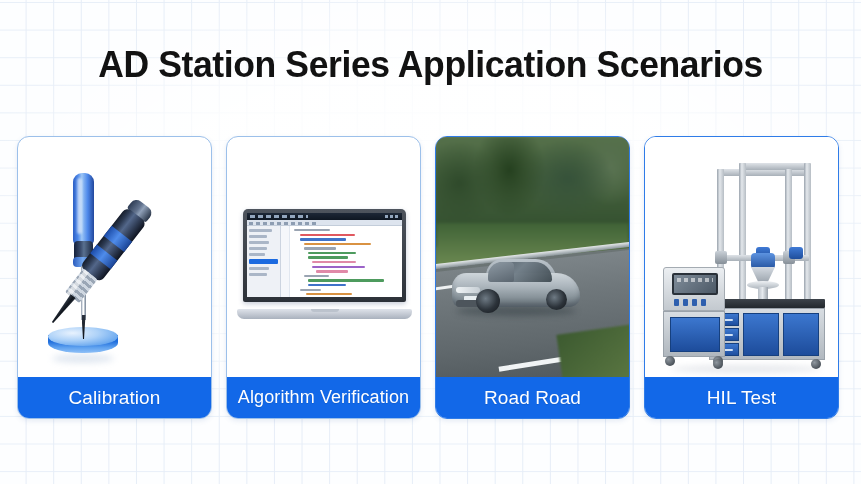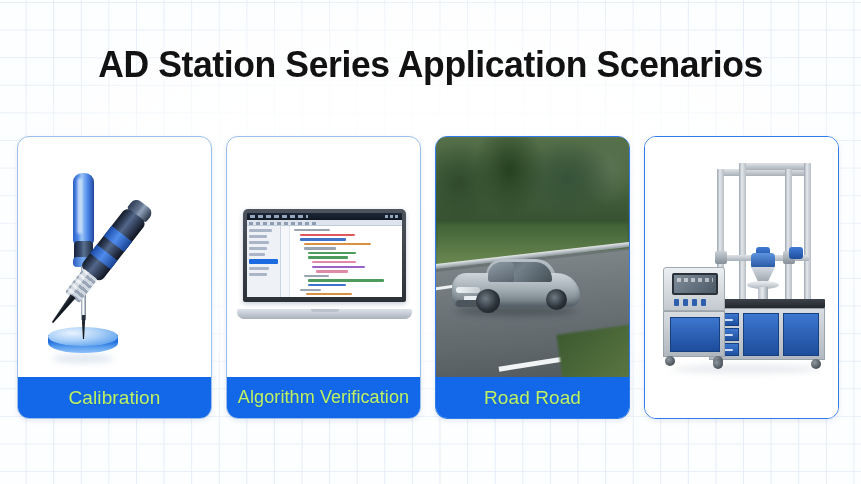--- a/index.html
+++ b/index.html
@@ -57,21 +57,21 @@
   }
   .card.photo-card{ border-color:#2f7ce8; }
   .card-media{
     position:relative;
     flex:1 1 auto;
     overflow:hidden;
   }
   .card-label{
     flex:0 0 41px;
     background:#1268e8;
-    color:#bef264;
+    color:#ffffff;
     font-size:19px;
     display:flex; align-items:center; justify-content:center;
     letter-spacing:.1px;
     white-space:nowrap;
     text-shadow:0 1px 1px rgba(0,0,0,.10);
   }
   .card-label.tight{ font-size:18px;margin-top:8px; }
 
   
   .sd-scene{ position:absolute; inset:0; }
@@ -589,15 +589,16 @@
           <div class="cab-l">
             <div class="cab-l-door"></div>
           </div>
           <div class="caster cs1"></div>
           <div class="caster cs2"></div>
           <div class="caster cs3"></div>
           <div class="caster cs4"></div>
         </div>
       </div>
     </div>
+    <div class="card-label">HIL Test</div>
   </div>
 
 </div>
 
 </body></html>

